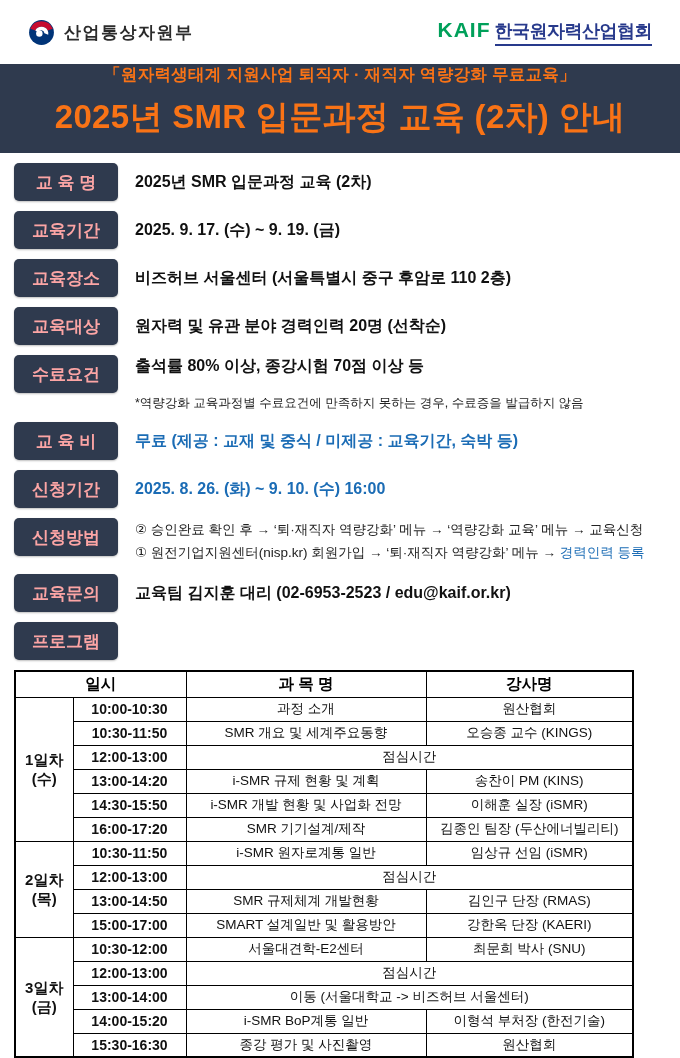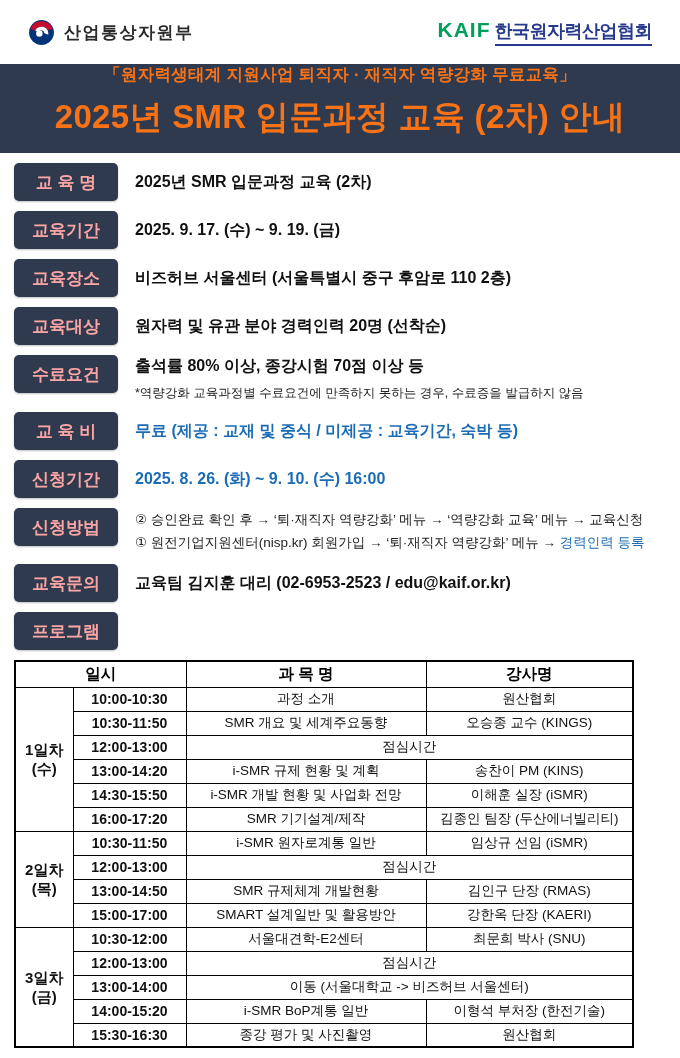--- a/index.html
+++ b/index.html
@@ -34,21 +34,21 @@
   .info-section{padding:10px 14px 0;}
   .info-row{display:flex;margin-bottom:10px;align-items:flex-start;}
   .info-label{
     width:104px;height:38px;background:var(--navy);color:#fca5a5;border-radius:5px;
     font-size:17px;font-weight:bold;display:flex;align-items:center;justify-content:center;
     flex-shrink:0;box-shadow:0 1px 2px rgba(0,0,0,.25);
   }
   .info-content{margin-left:17px;min-height:38px;display:flex;flex-direction:column;justify-content:center;}
   .line{font-size:16px;font-weight:bold;color:#111;line-height:22px;}
   .line.bold-blue{color:var(--blue);}
-  .line.note{font-size:12.5px;font-weight:normal;color:#222;line-height:17px;margin-top:8px;}
+  .line.note{font-size:12.5px;font-weight:normal;color:#222;line-height:17px;margin-top:18px;}
   .line.method{font-size:13.5px;font-weight:normal;color:#222;line-height:23px;}
   .seg.blue{color:var(--blue);}
 
   
   .program-table{width:620px;margin:4px 14px 0;border-collapse:collapse;border:2px solid #000;table-layout:fixed;}
   .program-table th,.program-table td{border:1px solid #000;text-align:center;vertical-align:middle;padding:0 2px;overflow:hidden;white-space:nowrap;}
   .program-table th{height:26px;font-size:15.5px;font-weight:bold;color:#000;}
   .program-table td{height:24px;font-size:13.5px;color:#111;font-weight:normal;}
   .c-day{font-weight:bold !important;font-size:15px !important;line-height:19px;}
   .c-time{font-weight:bold !important;font-size:14px !important;}

